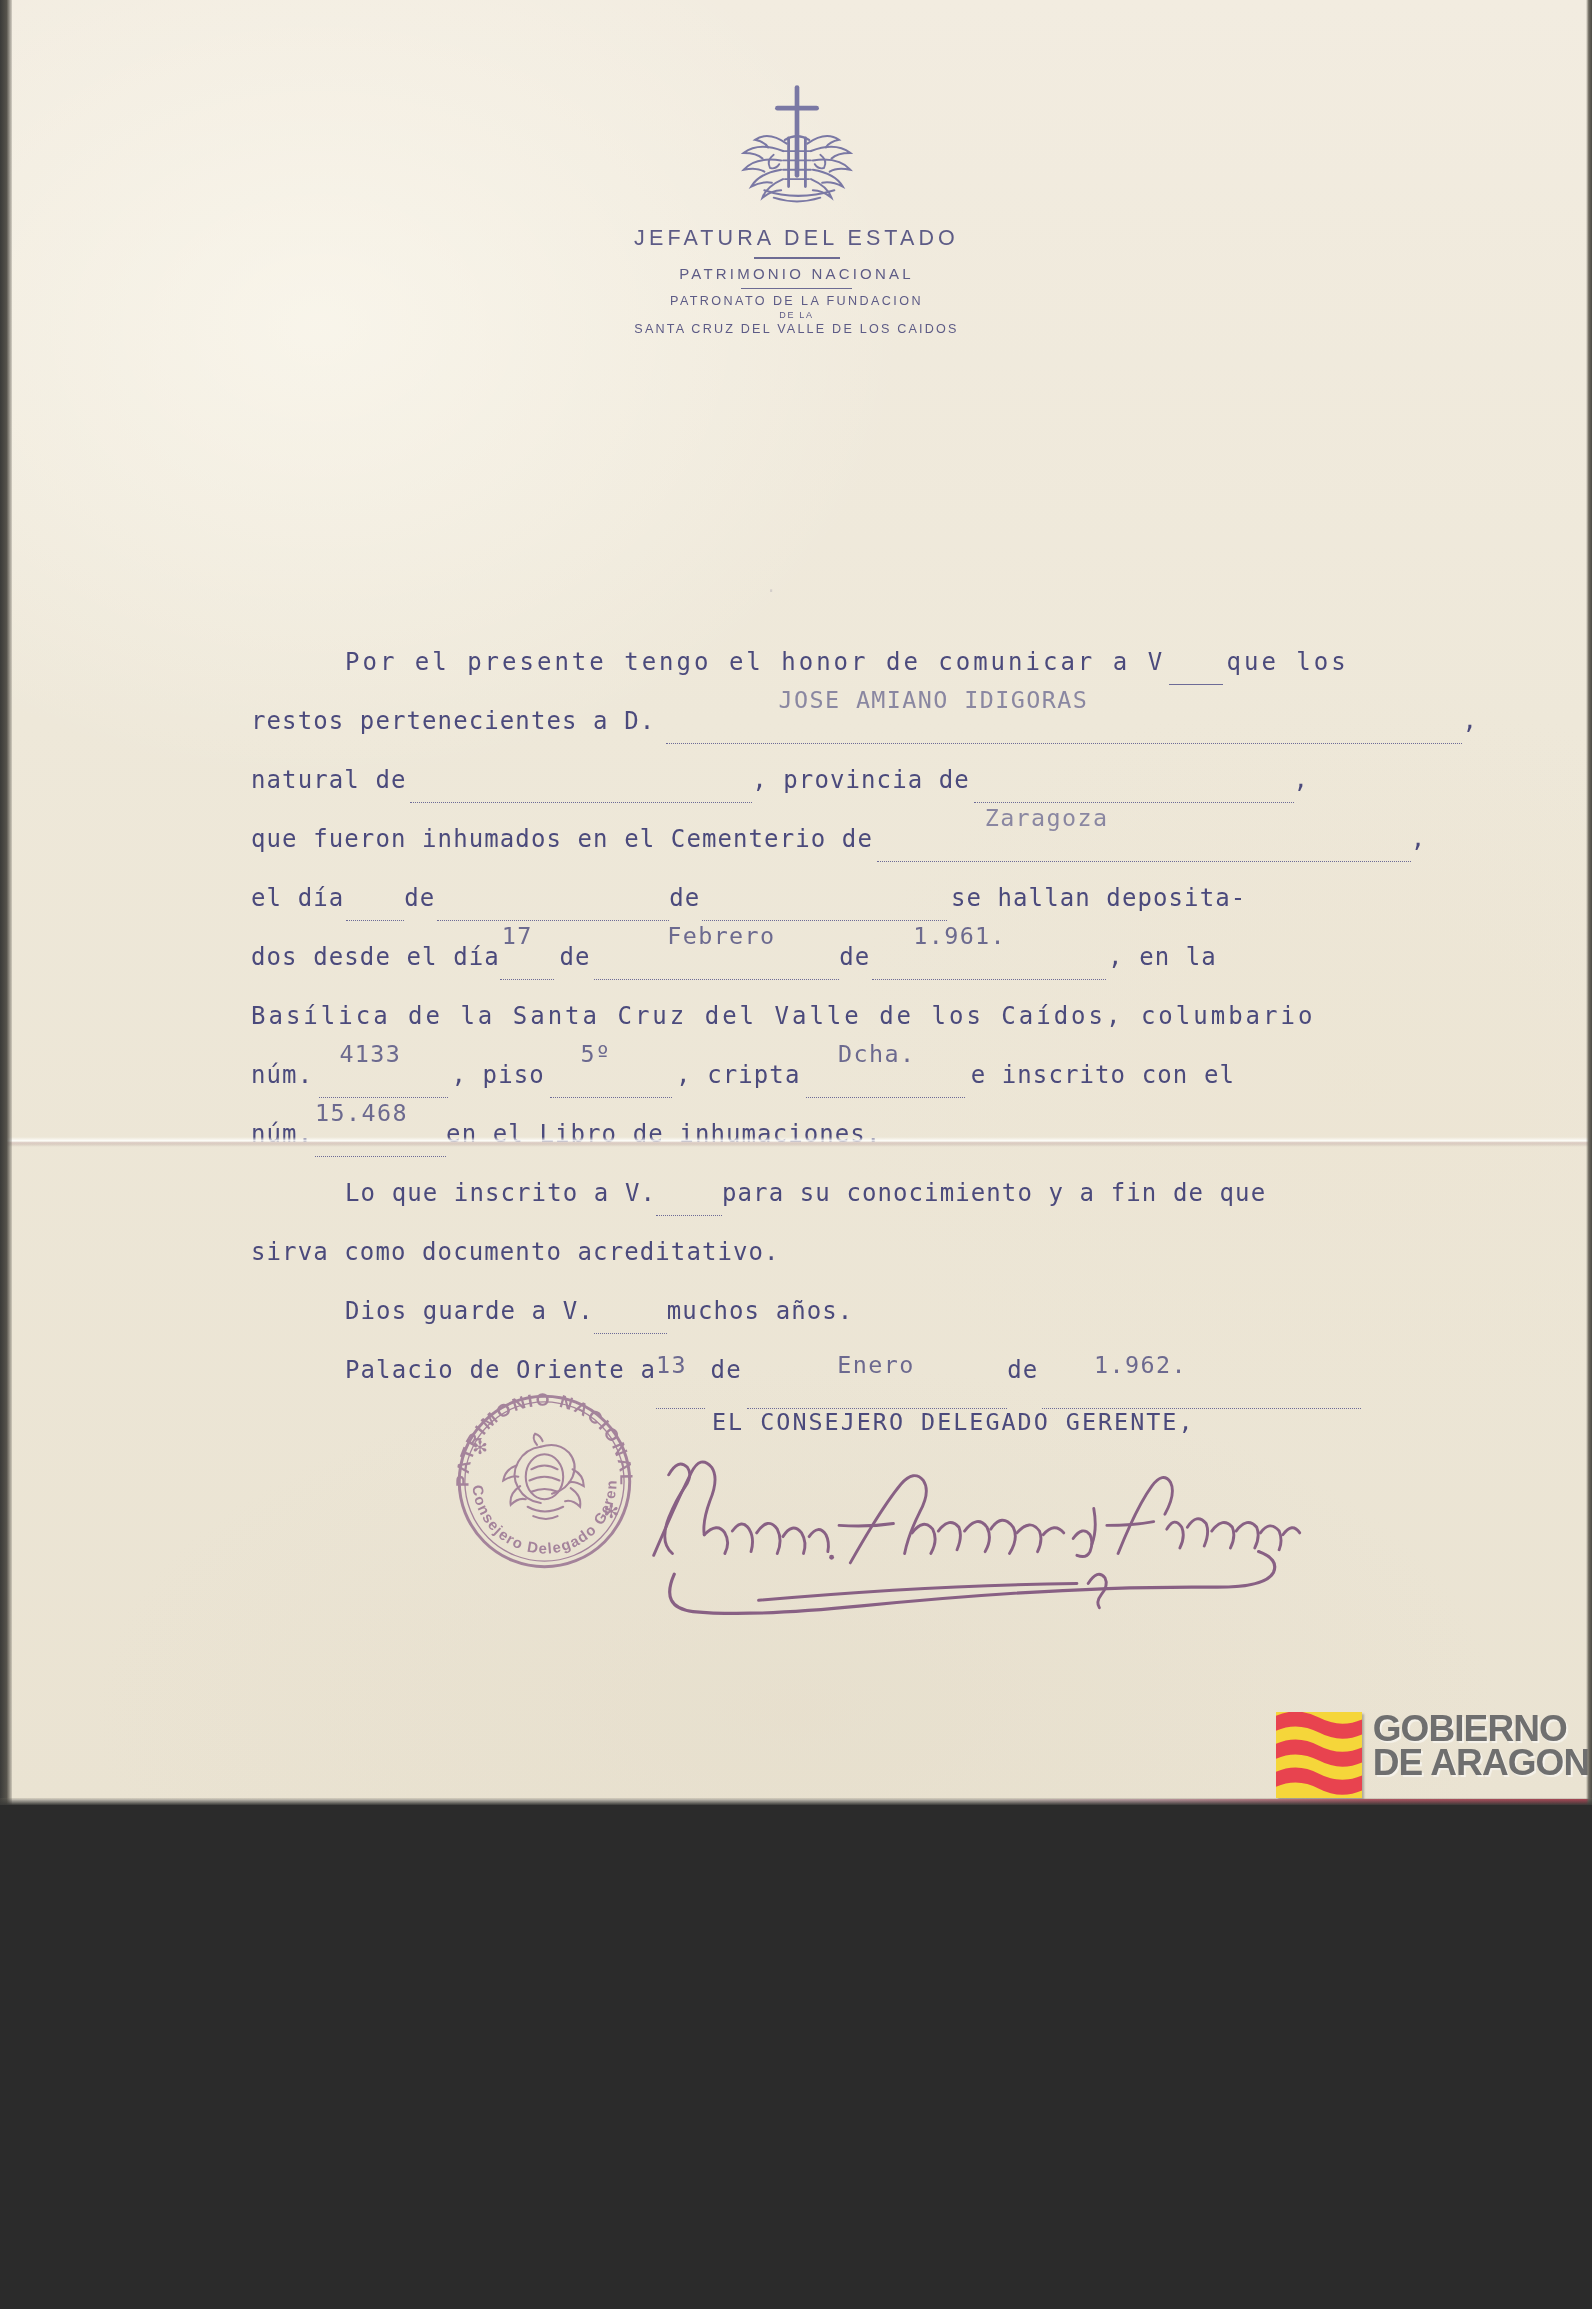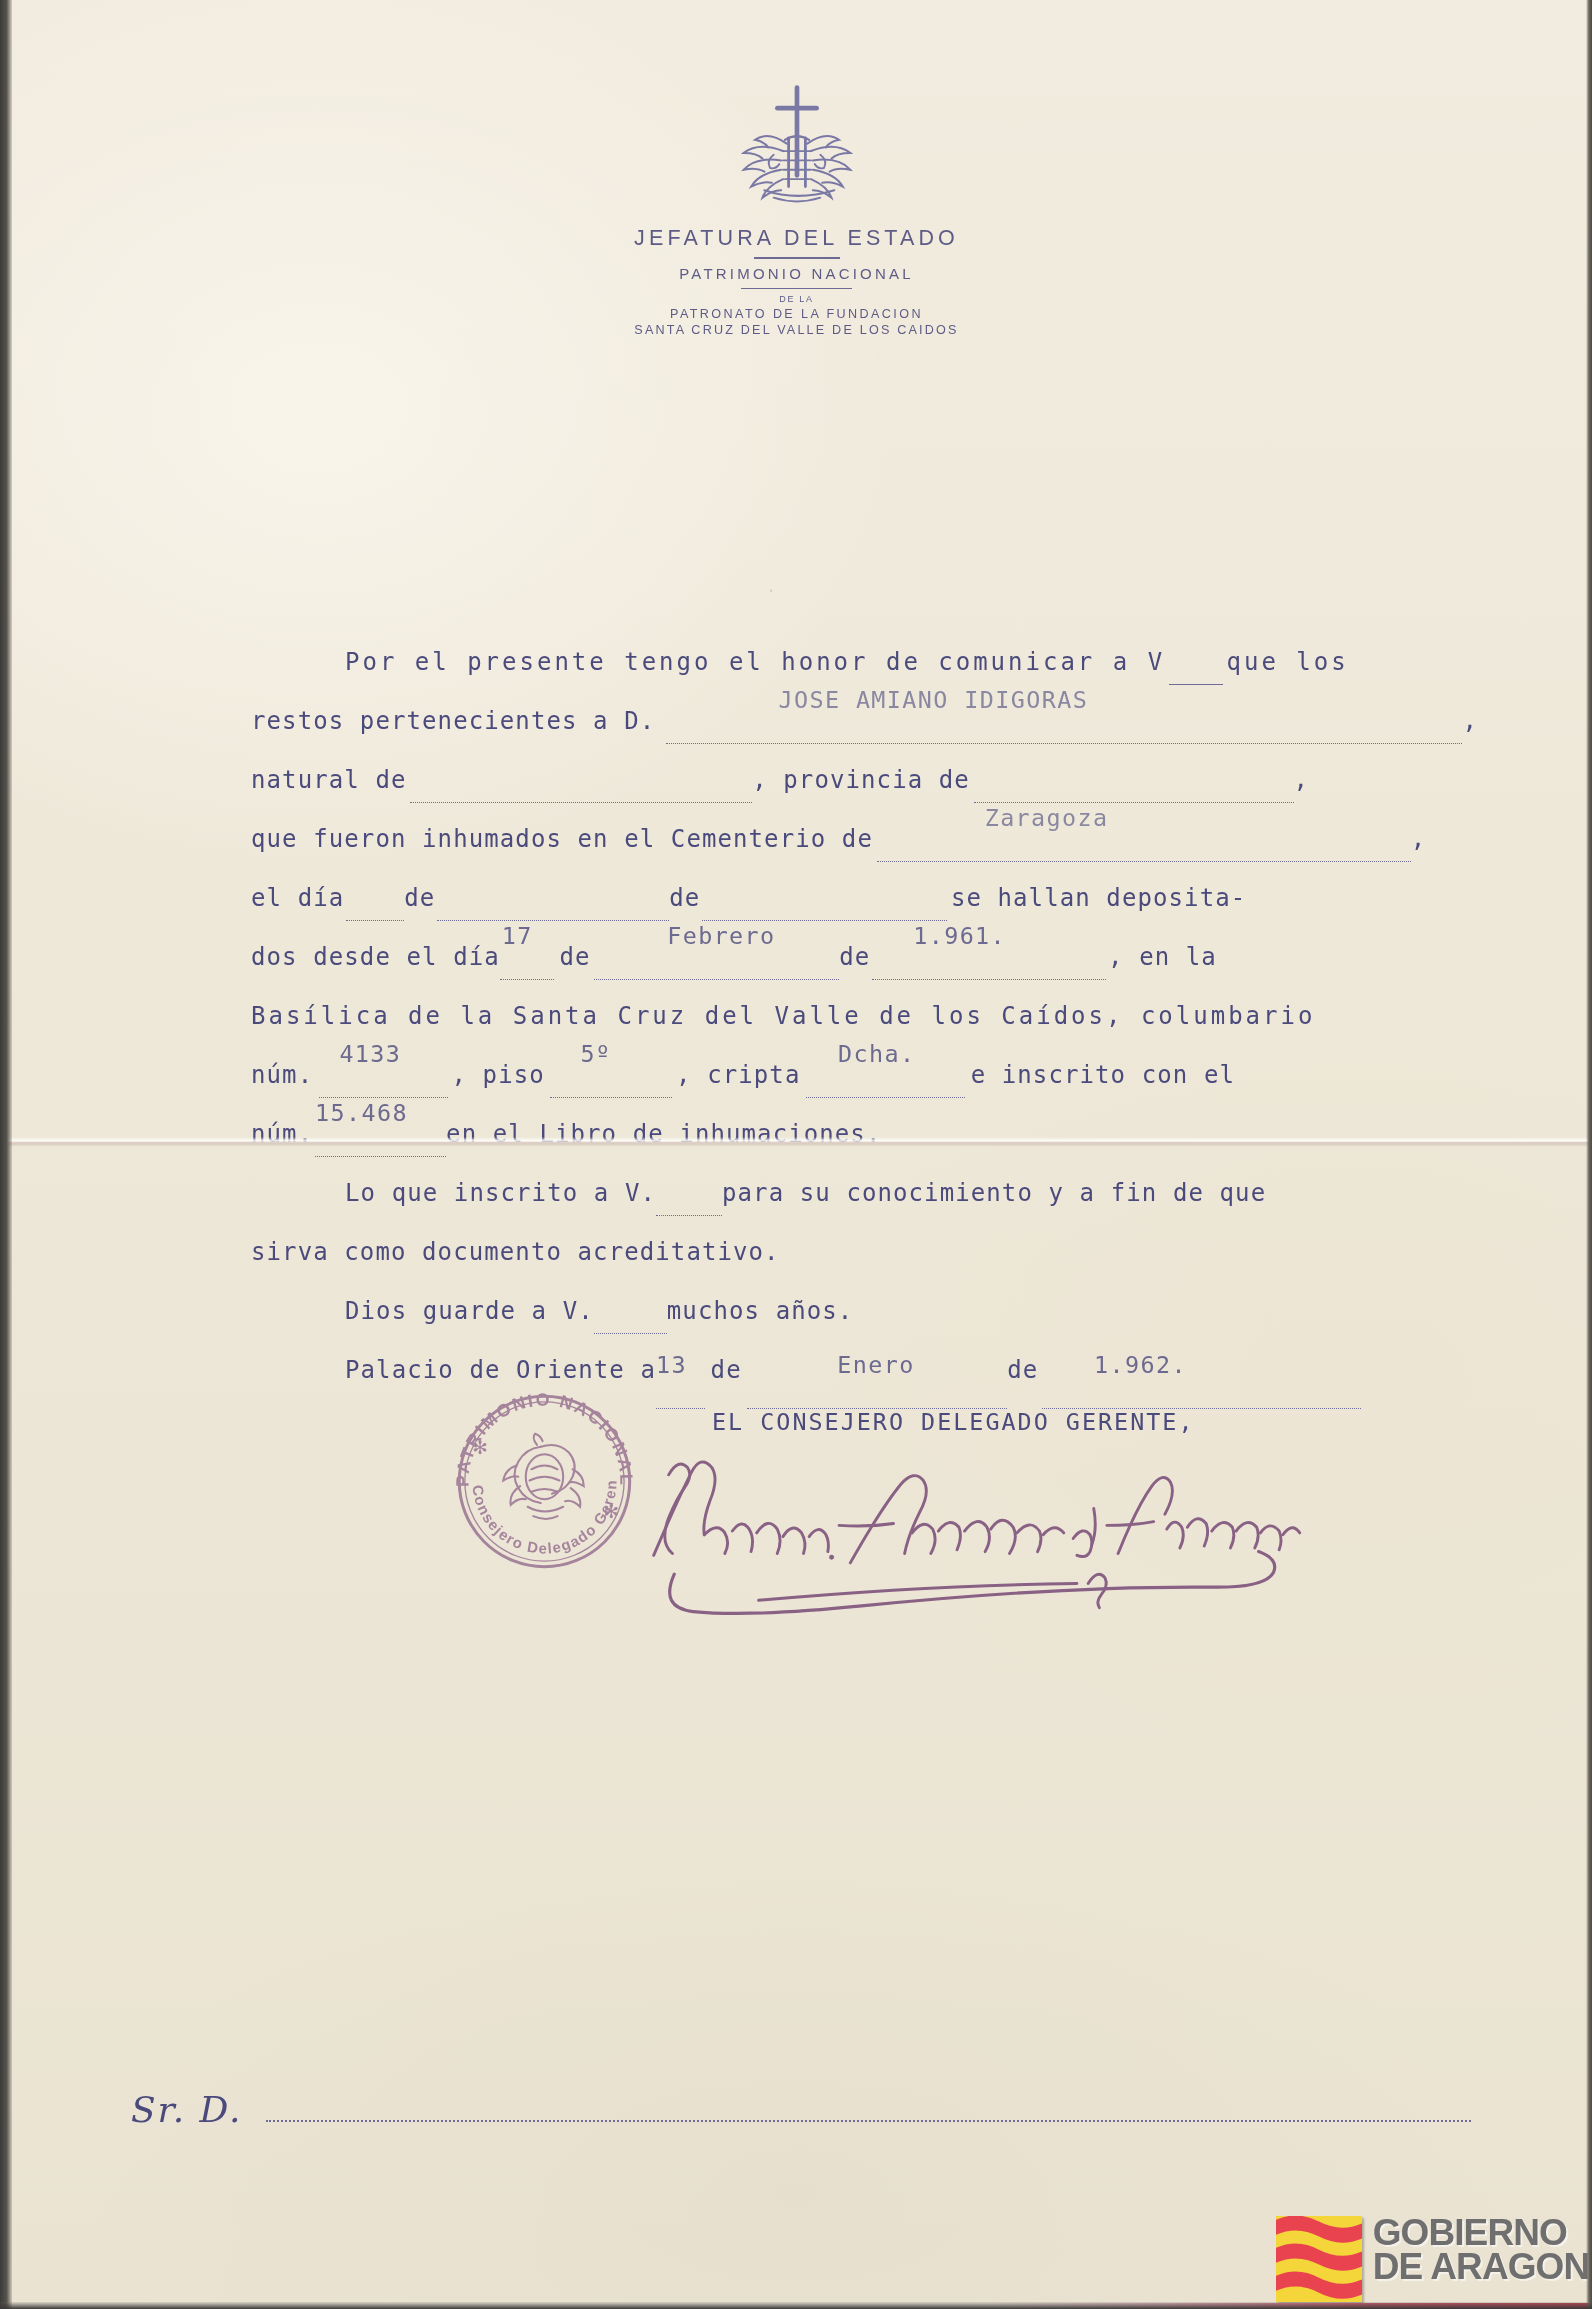--- a/index.html
+++ b/index.html
@@ -3,21 +3,21 @@
 <meta charset="utf-8">
 <style>
   html, body {
     margin: 0;
     padding: 0;
     background: #2b2b2b;
   }
   .page {
     position: relative;
     width: 1593px;
-    height: 2309px;
+    height: 1805px;
     background: #efe9da;
     overflow: hidden;
     font-family: "DejaVu Sans Mono", monospace;
   }
   
   .paper-texture {
     position: absolute;
     inset: 0;
     background:
       radial-gradient(ellipse 843px 656px at 20% 18%, rgba(255,253,245,0.55), rgba(255,253,245,0) 70%),
@@ -270,22 +270,22 @@
 
         <path d="M60 116 q35 12 75 0" stroke-width="2.2"></path>
         <path d="M70 124 q25 8 50 0" stroke-width="2"></path>
       </g>
     </svg>
 
     <div class="lh-line lh-1">JEFATURA DEL ESTADO</div>
     <div class="lh-rule"></div>
     <div class="lh-line lh-2">PATRIMONIO NACIONAL</div>
     <div class="lh-rule small"></div>
+    <div class="lh-line lh-3">PATRONATO DE LA FUNDACION</div>
     <div class="lh-line lh-4">DE LA</div>
-    <div class="lh-line lh-3">PATRONATO DE LA FUNDACION</div>
     <div class="lh-line lh-5">SANTA CRUZ DEL VALLE DE LOS CAIDOS</div>
   </div>
 
   <span class="faint-mark" style="left:766px; top:581px;">·</span>
 
   <div class="body-block">
 
     <div class="ln wide">
       <span class="txt" style="margin-left:94px;">Por el presente tengo el honor de comunicar a V</span>
       <span class="rule-solid" style="width:54px; margin-left:3.7px; margin-right:3.7px;"></span>

